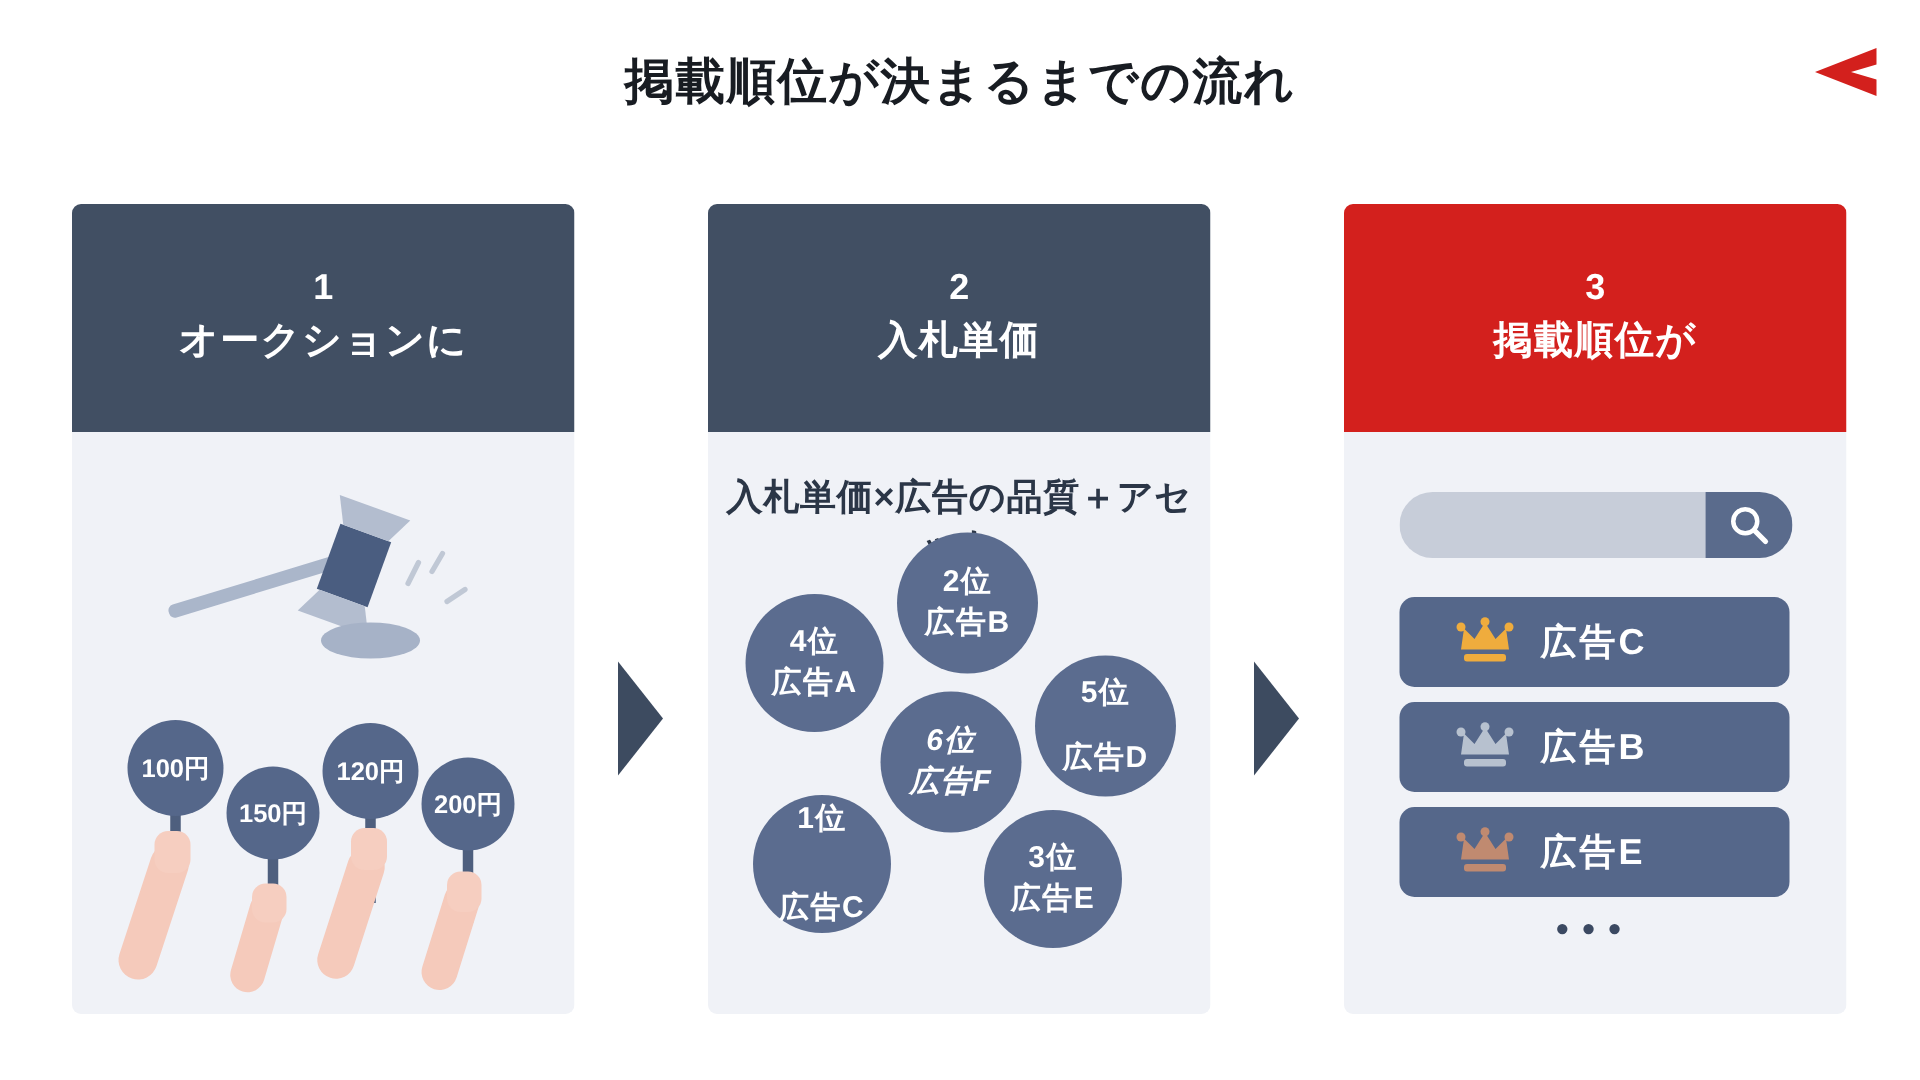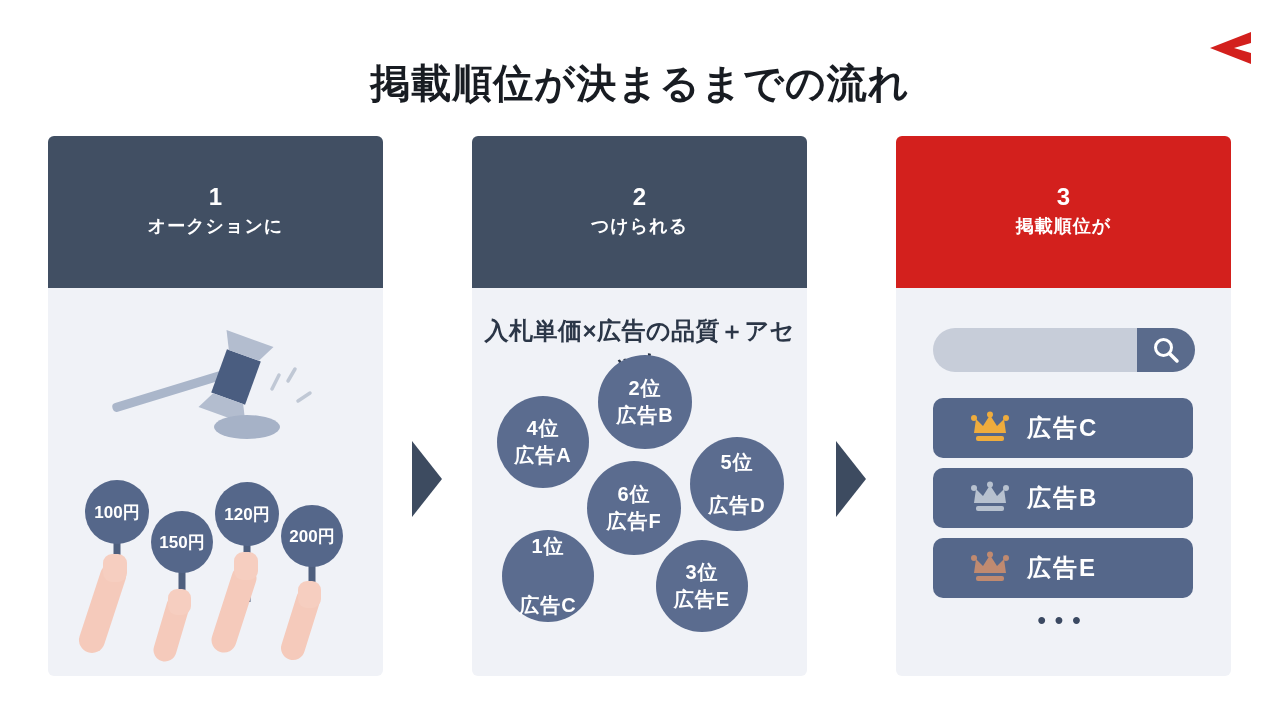--- a/index.html
+++ b/index.html
@@ -8,49 +8,49 @@
     --slate-row:#55678a;
     --red:#d3201d;
     --panel-bg:#f0f2f7;
     --arrow:#3d4b60;
     --light-steel:#aab6ca;
     --skin:#f5cabb;
   }
   *{box-sizing:border-box;margin:0;padding:0}
   html,body{width:1280px;height:720px;background:#ffffff;font-family:"Liberation Sans","DejaVu Sans",sans-serif;}
   .stage{position:relative;width:1280px;height:720px;overflow:hidden;background:#ffffff;}
-  .title{position:absolute;top:56px;left:0;width:100%;text-align:center;
-         font-size:40px;font-weight:bold;color:#181c22;letter-spacing:1px;}
+  .title{position:absolute;top:32px;left:0;width:100%;text-align:center;
+         font-size:33px;font-weight:bold;color:#181c22;letter-spacing:1px;}
   .logo{position:absolute;top:30px;right:26px;width:46px;height:36px;}
   
   .panel{position:absolute;top:136px;width:335px;height:540px;border-radius:6px;overflow:hidden;}
   .p1{left:48px}.p2{left:472px}.p3{left:896px}
   .hd{height:152px;display:flex;flex-direction:column;align-items:center;justify-content:center;
       color:#fff;font-weight:bold;text-align:center;}
   .hd.slate{background:var(--slate-header)}
   .hd.red{background:var(--red)}
   .hd .num{font-size:24px;margin-bottom:5px;line-height:1;}
-  .hd .ln{font-size:18px;line-height:1.35;letter-spacing:1px;}
+  .hd .ln{font-size:26px;line-height:1.35;letter-spacing:1px;}
   .bd{position:relative;height:388px;background:var(--panel-bg);}
   .illus{position:absolute;left:0;top:0;width:335px;height:388px;}
   
   .arrow{position:absolute;top:441px;width:0;height:0;
          border-top:38px solid transparent;border-bottom:38px solid transparent;
          border-left:30px solid var(--arrow);}
   .a1{left:412px}.a2{left:836px}
   
   .formula{position:absolute;top:27px;left:0;width:100%;text-align:center;
            font-size:24px;font-weight:bold;color:#2b3647;letter-spacing:0.5px;}
   .bubble{position:absolute;border-radius:50%;background:var(--slate-mid);color:#fff;
           font-weight:bold;display:flex;flex-direction:column;align-items:center;
           justify-content:center;text-align:center;font-size:20px;line-height:1.35;letter-spacing:1px;}
   .bub-b{left:126px;top:67px;width:94px;height:94px;}
   .bub-a{left:25px;top:108px;width:92px;height:92px;}
   .bub-d{left:218px;top:149px;width:94px;height:94px;gap:16px;}
-  .bub-f{left:115px;top:173px;width:94px;height:94px;}
+  .bub-f{left:115px;top:173px;width:94px;height:94px;font-style:italic;}
   .bub-c{left:30px;top:242px;width:92px;height:92px;gap:32px;}
   .bub-e{left:184px;top:252px;width:92px;height:92px;}
   
   .searchbar{position:absolute;left:37px;top:40px;width:262px;height:44px;border-radius:22px;
              overflow:hidden;display:flex;}
   .search-field{flex:1;background:#c7cdd9;}
   .search-btn{width:58px;background:#5a6b8c;display:flex;align-items:center;justify-content:center;}
   .result-row{position:absolute;left:37px;width:260px;height:60px;border-radius:10px;
               background:var(--slate-row);display:flex;align-items:center;
               padding-left:36px;gap:16px;color:#fff;}
@@ -128,21 +128,21 @@
         </g>
       </svg>
     </div>
   </div>
 
   <div class="arrow a1"></div>
 
   <div class="panel p2">
     <div class="hd slate">
       <div class="num">2</div>
-      <div class="ln">つけられる</div>
+      <div class="ln">入札単価</div>
     </div>
     <div class="bd">
       <div class="formula">入札単価×広告の品質＋アセット</div>
 
       <div class="bubble bub-b">
         <span>2位</span>
         <span>広告B</span>
       </div>
       <div class="bubble bub-a">
         <span>4位</span>

